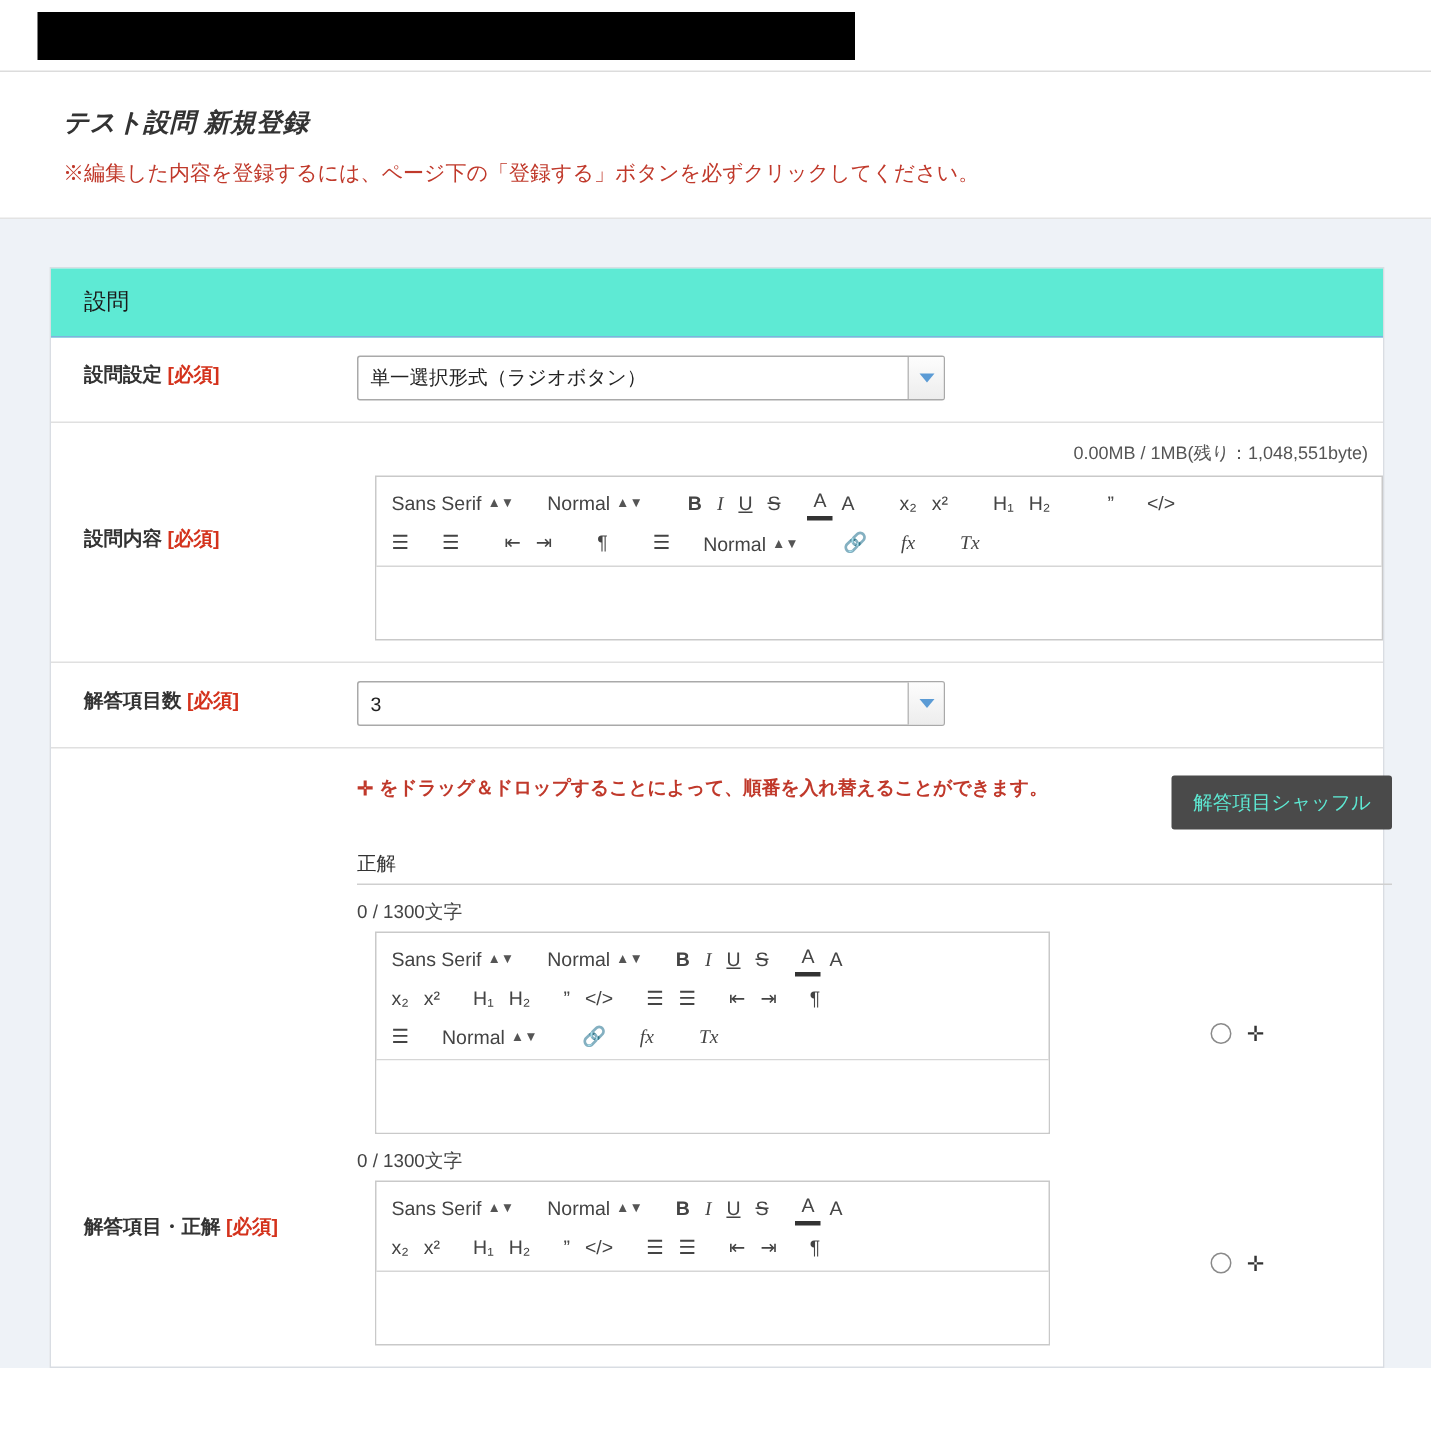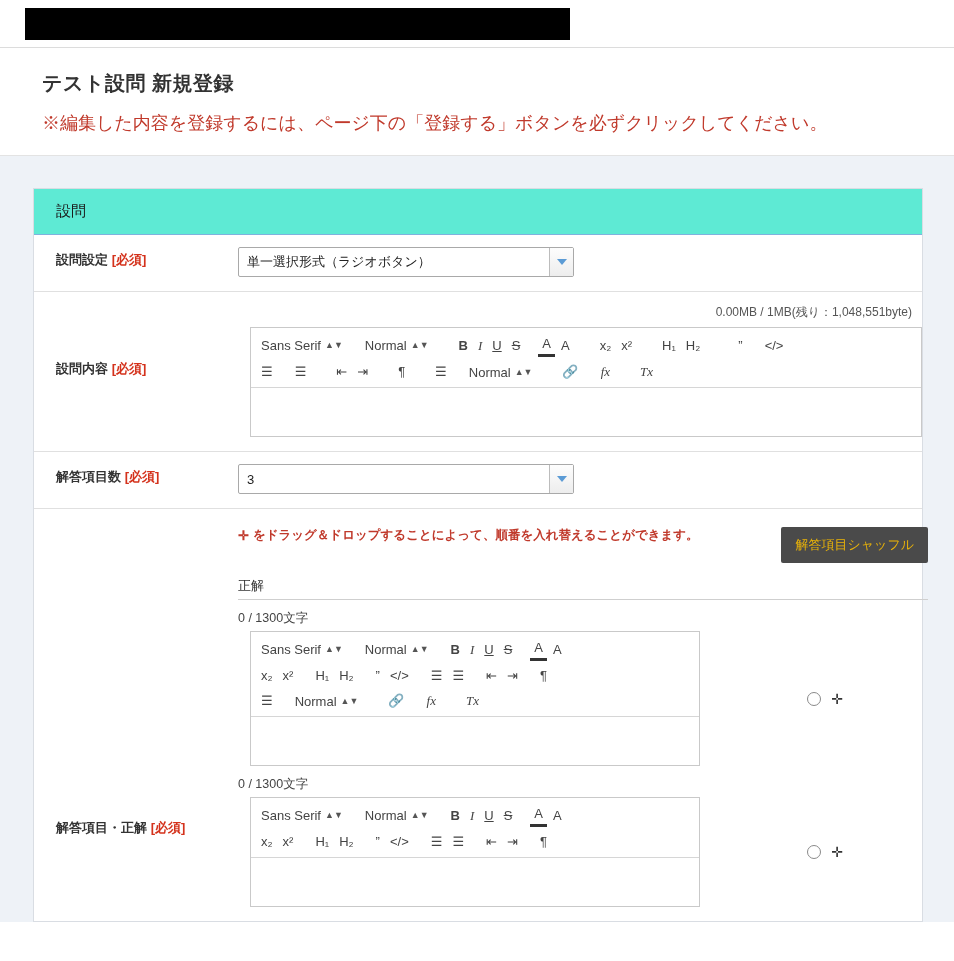--- a/index.html
+++ b/index.html
@@ -33,28 +33,29 @@
   }
 
   
   .pagehead {
     background: #ffffff;
     padding: 22px 0 20px 42px;
     border-bottom: 1px solid #e3e3e3;
   }
   .pagehead h1 {
     margin: 0 0 14px 0;
-    font-size: 20px;
+    font-size: 17px;
     font-weight: bold;
     color: #333333;
     letter-spacing: .5px;
+    font-style: italic;
   }
   .pagehead .notice {
     margin: 0;
-    font-size: 18px;
+    font-size: 14px;
     color: #c0392b;
   }
 
   
   .bodywrap {
     background: #eef2f7;
     padding: 32px 0 0 0;
     min-height: 760px;
   }
   .panel {
@@ -89,21 +90,21 @@
   }
   .req { color: #d4321c; font-weight: bold; }
   .row-field {
     flex: 1 1 auto;
     padding: 12px 22px 14px 0;
     position: relative;
   }
 
   
   .select {
-    width: 336px;
+    width: 392px;
     height: 30px;
     border: 1px solid #a9a9a9;
     background: #ffffff;
     display: flex;
     align-items: stretch;
     border-radius: 2px;
   }
   .select .val {
     flex: 1 1 auto;
     padding: 0 8px;
@@ -207,21 +208,21 @@
     align-items: flex-start;
     gap: 4px;
     color: #c0392b;
     font-size: 12.5px;
     font-weight: bold;
     line-height: 1.35;
     width: 470px;
   }
   .shuffle-btn {
     background: #4a4a4a;
-    color: #eab308;
+    color: #5eead4;
     font-size: 13px;
     padding: 9px 14px;
     border: none;
     border-radius: 2px;
     font-family: "Liberation Sans", sans-serif;
     cursor: pointer;
   }
   .hdr-row {
     display: flex;
     border-bottom: 1px solid #cfcfcf;

